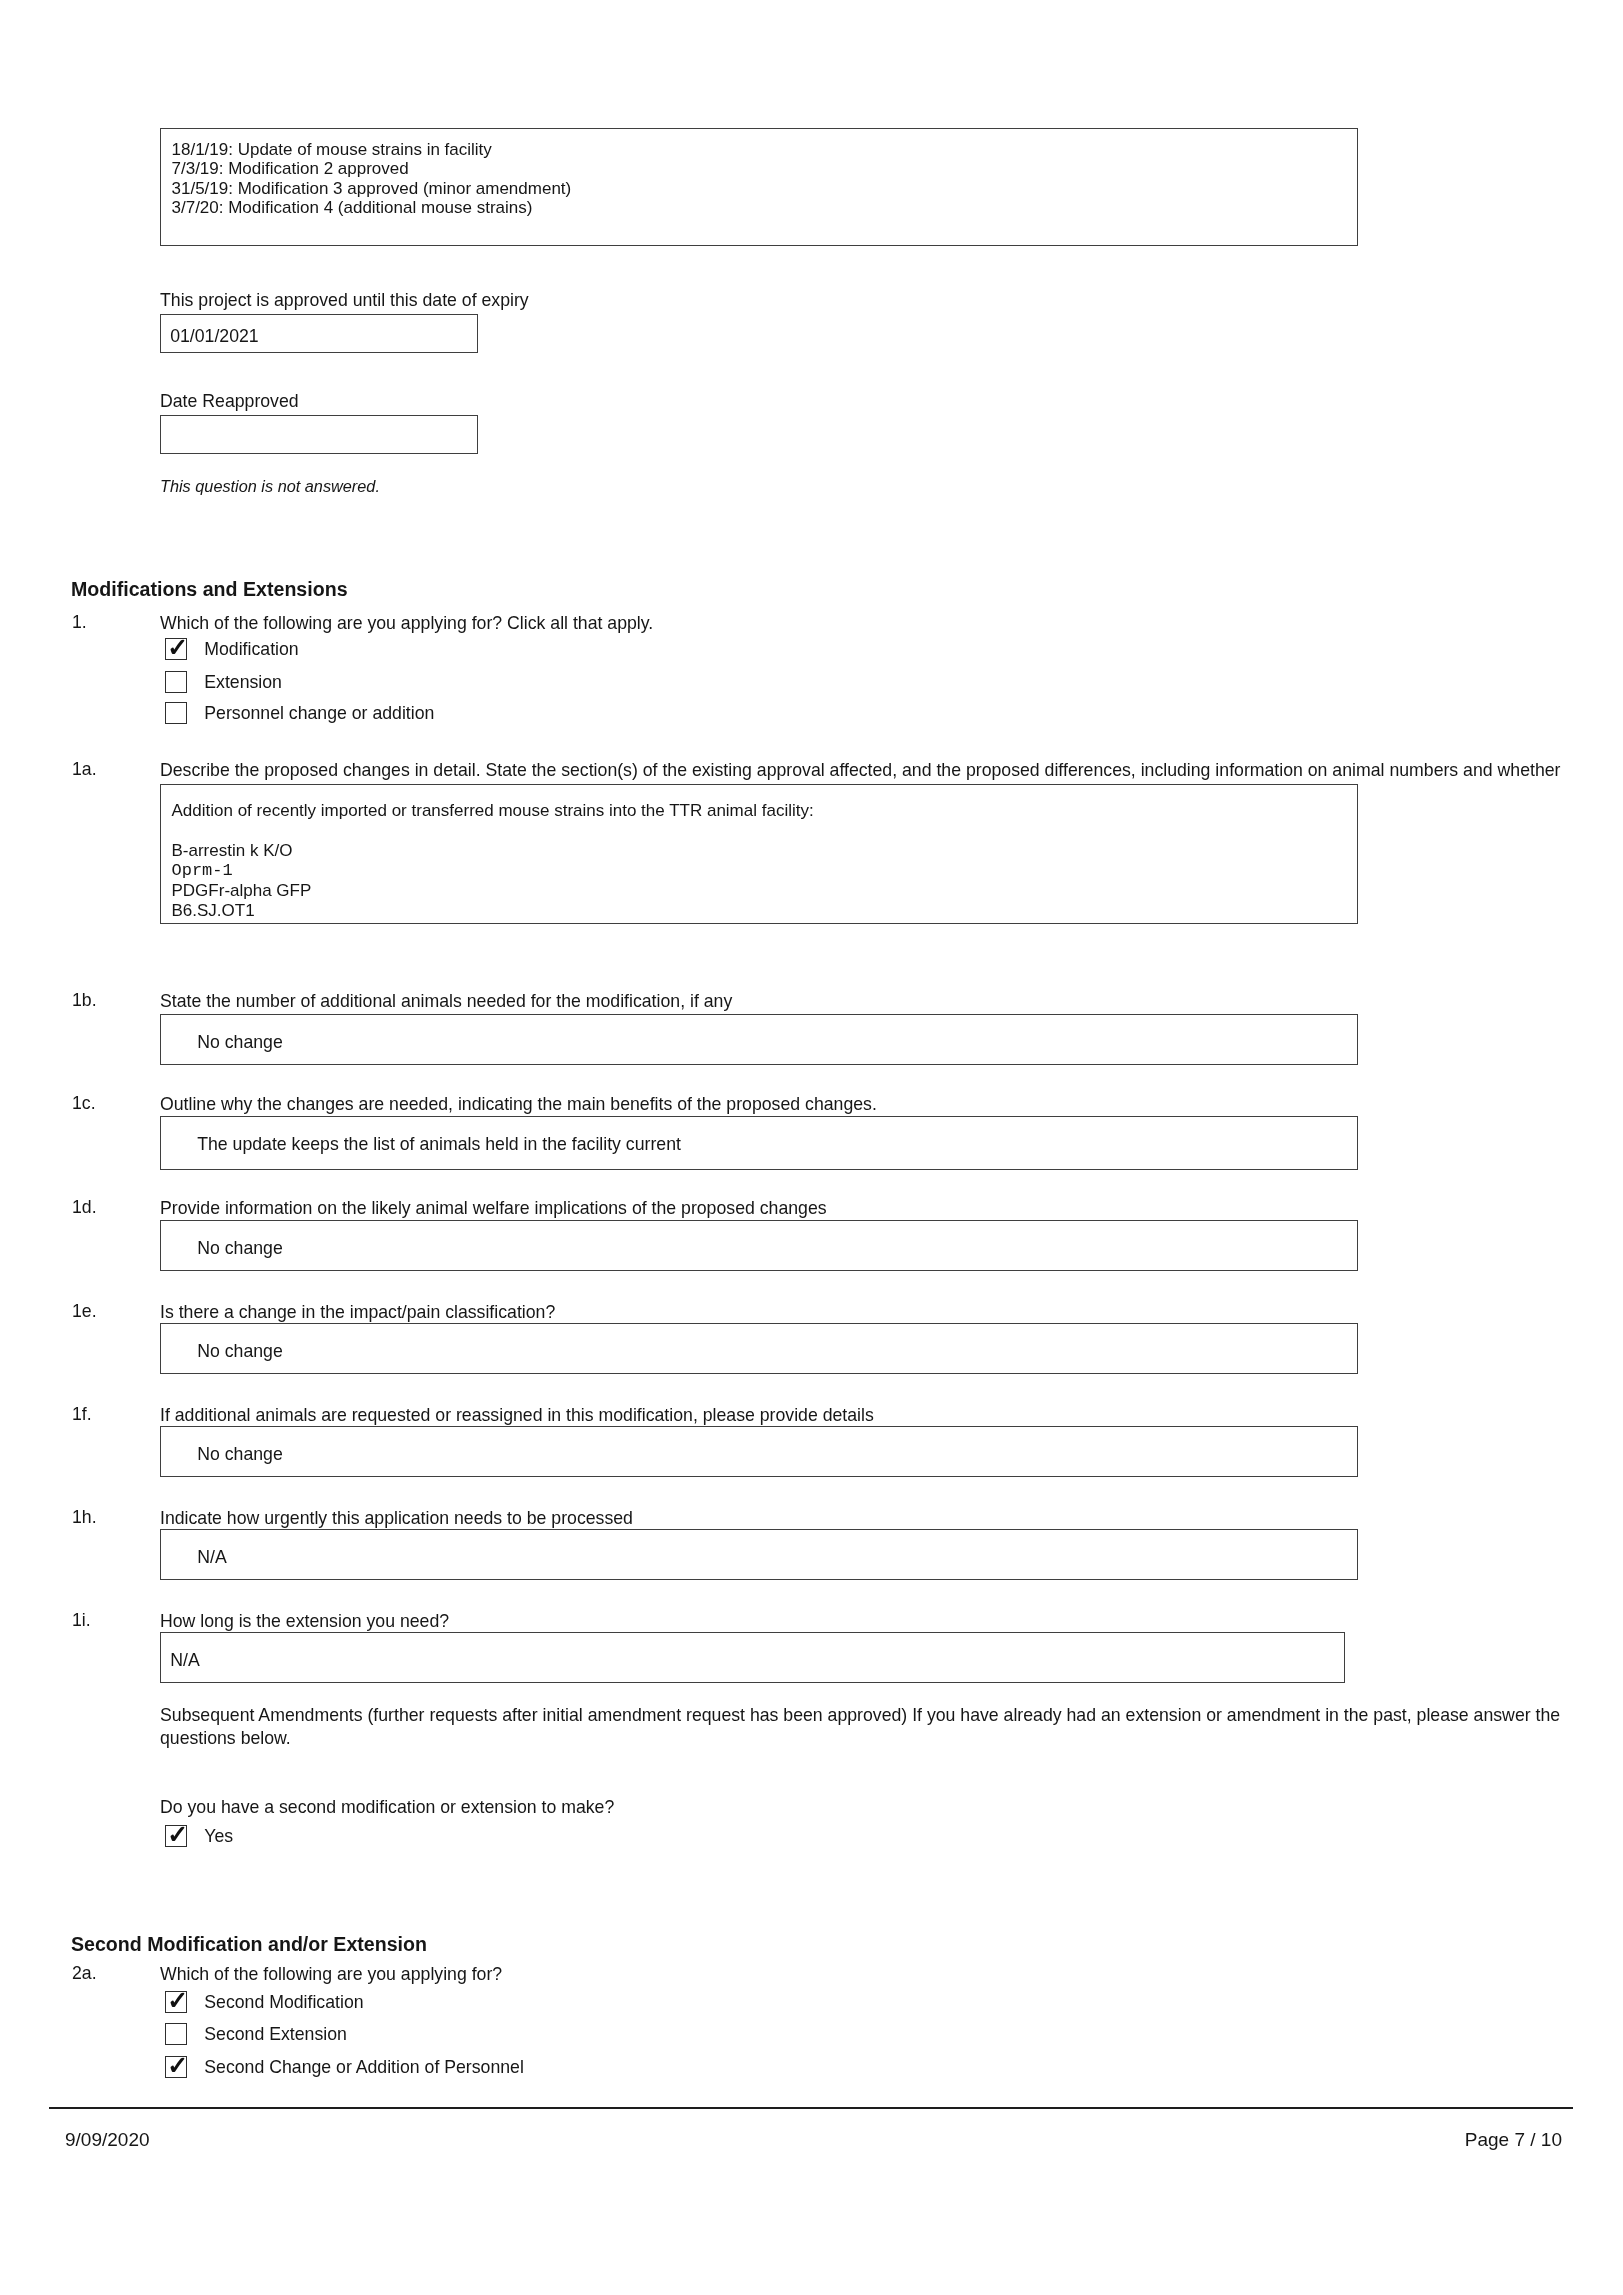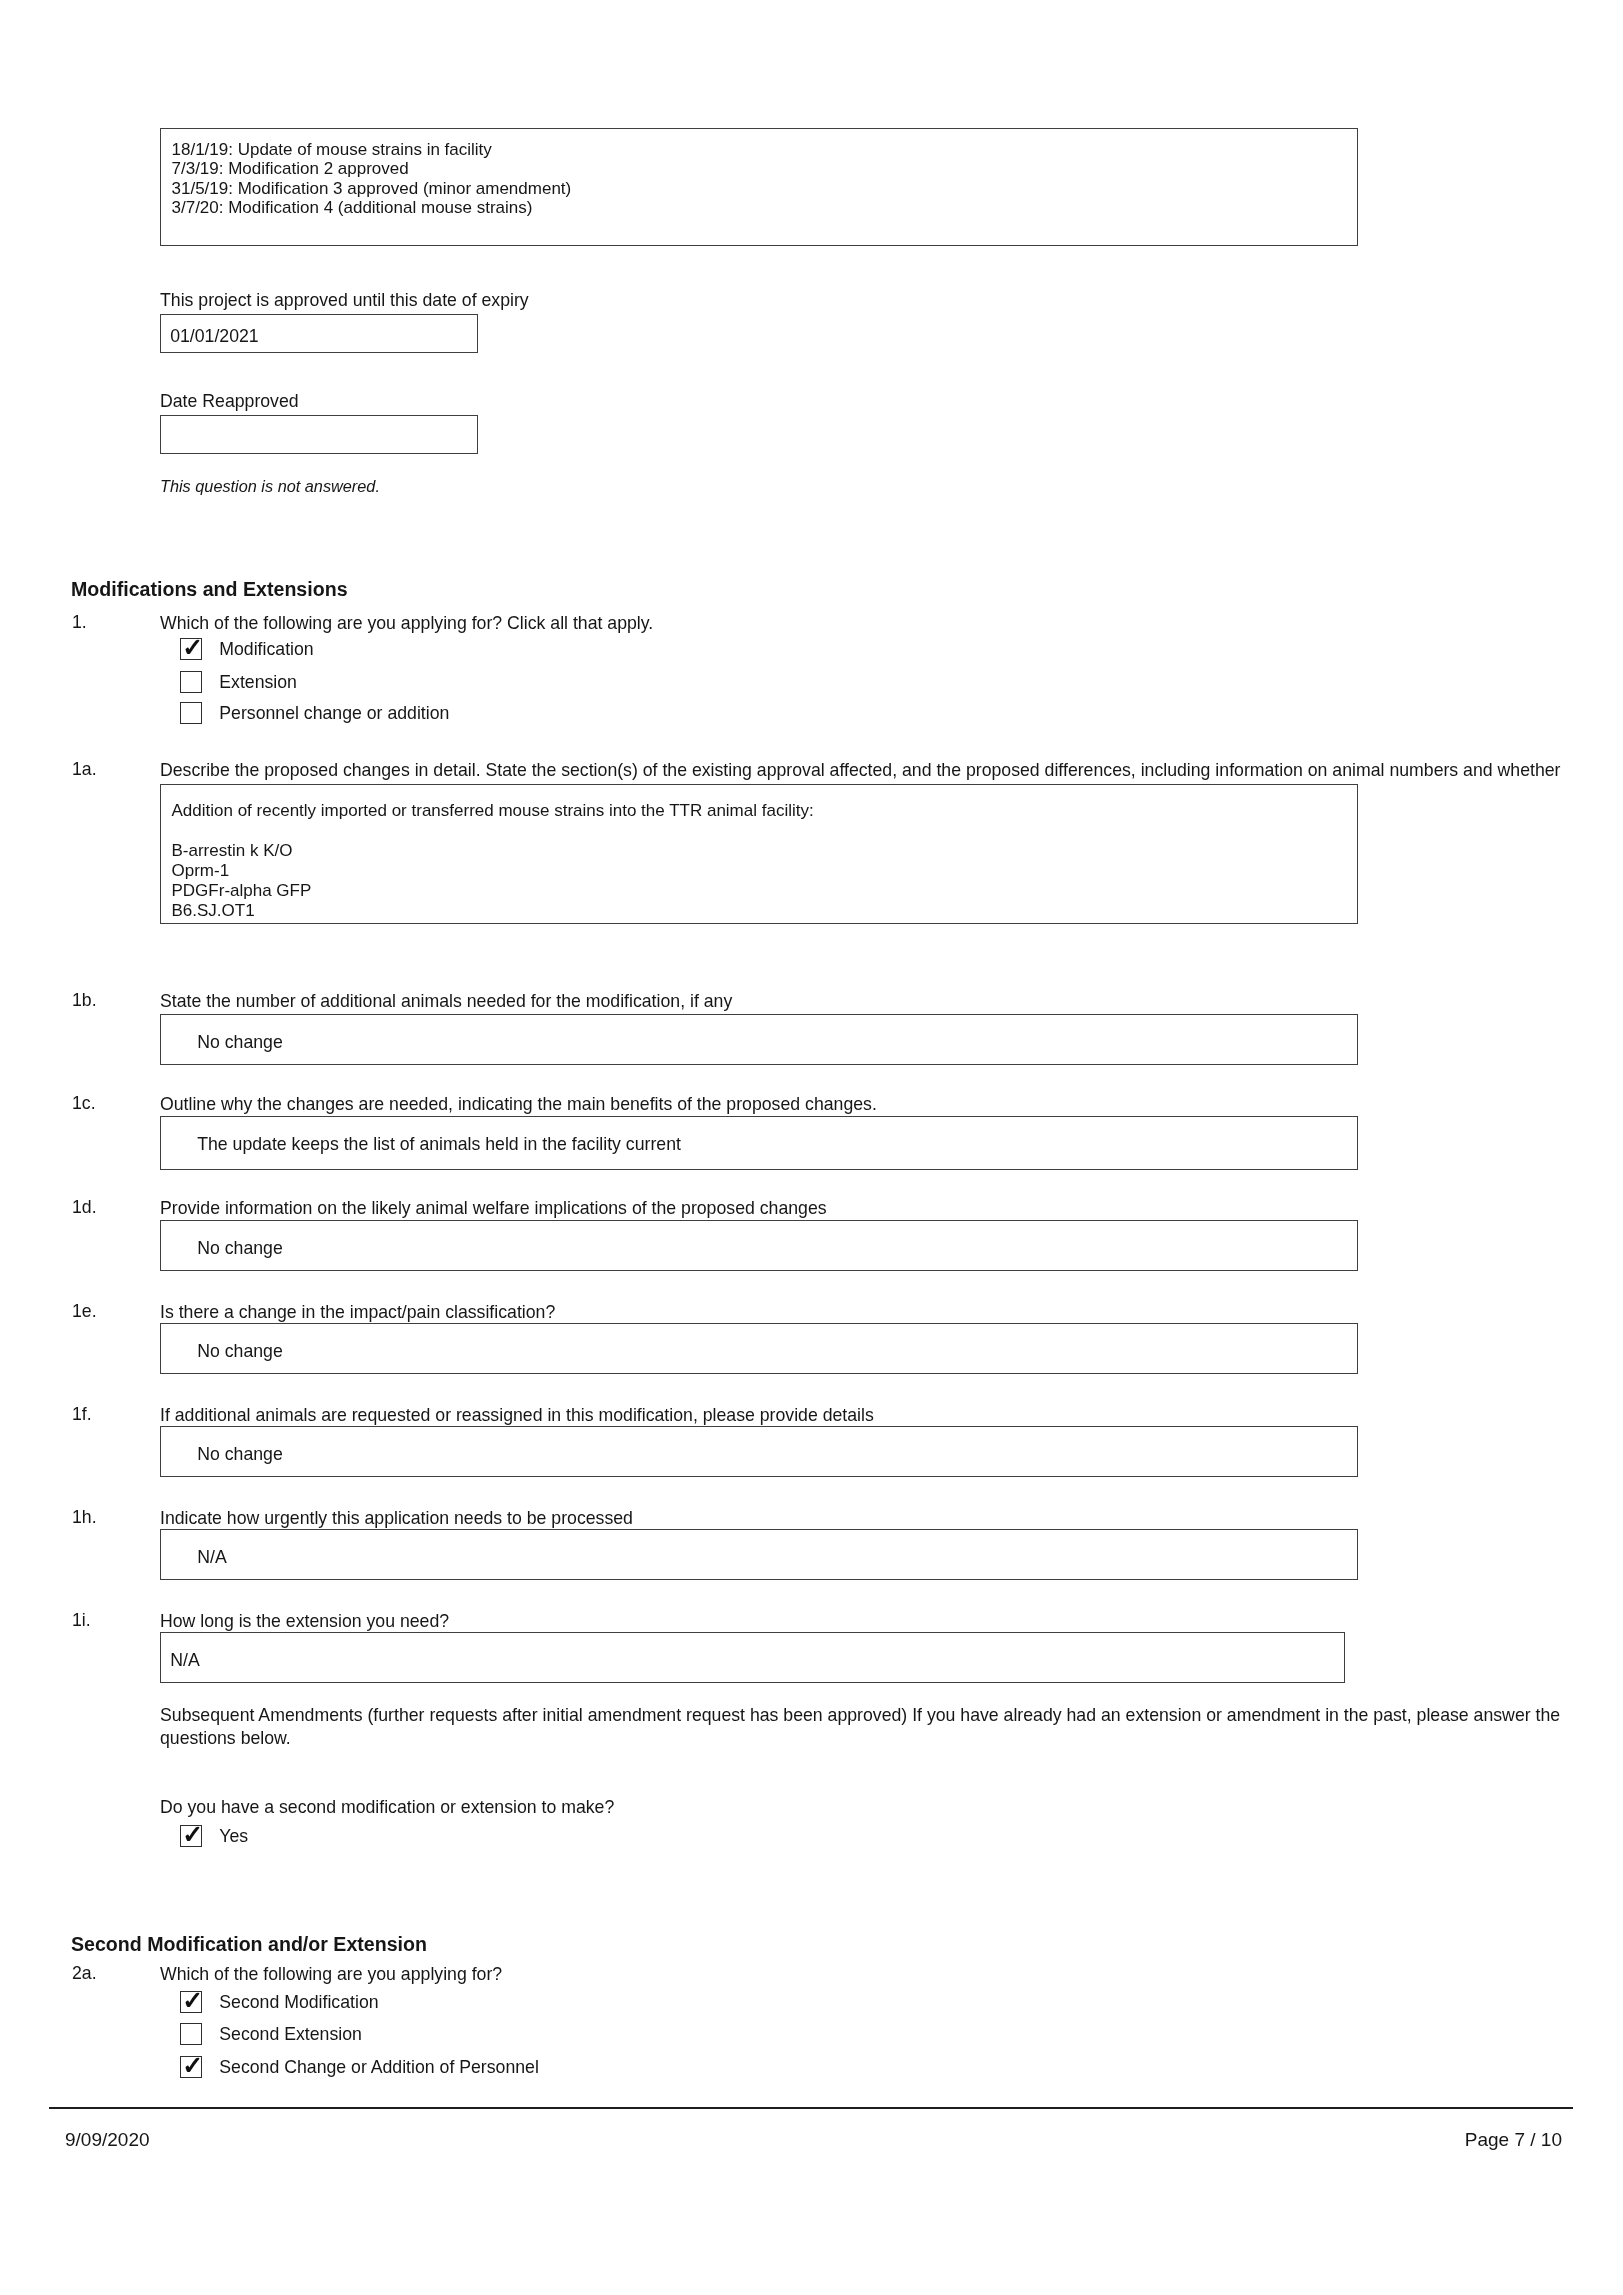--- a/index.html
+++ b/index.html
@@ -21,21 +21,21 @@
   .aval  { font-size:17.7px; padding:17px 0 0 9.2px; white-space:nowrap; }
   .dval  { font-size:17.7px; padding:10.5px 0 0 9.2px; }
 
   .label   { position:absolute; left:160px; font-size:17.7px; white-space:nowrap; }
   .note    { position:absolute; left:160px; font-size:16.3px; font-style:italic; }
   .heading { position:absolute; left:71px; font-size:19.6px; font-weight:bold; white-space:nowrap; }
 
   .qnum  { position:absolute; left:72px; font-size:17.7px; }
   .qtext { position:absolute; left:160px; width:1419px; font-size:17.7px; line-height:23px; }
 
-  .opt { position:absolute; left:180px; display:flex; align-items:center; gap:17.7px; height:22px; }
+  .opt { position:absolute; left:165px; display:flex; align-items:center; gap:17.7px; height:22px; }
   .checkbox {
     width:19.6px; height:19.6px; border:1.3px solid #2e2e2e; background:#fff;
     position:relative; flex:0 0 auto;
   }
   .checkbox.checked::after {
     content:"\2713"; position:absolute; left:1.3px; top:-6.5px;
     font-size:25px; font-weight:bold; color:#101010;
   }
   .cb-label { font-size:17.7px; white-space:nowrap; }
 
@@ -82,21 +82,21 @@
   <span class="checkbox"></span>
   <span class="cb-label">Personnel change or addition</span>
 </div>
 
 <div class="qnum" style="top:759px">1a.</div>
 <div class="qtext" style="top:759px">Describe the proposed changes in detail. State the section(s) of the existing approval affected, and the proposed differences, including information on animal numbers and whether the modification involves replacement of already approved animals or addition of extra animals.</div>
 <div class="fieldbox wide" style="top:784px; height:140px; padding:15.7px 0 0 10.5px;">
   <div class="hline" style="min-height:20px; line-height:20px;">Addition of recently imported or transferred mouse strains into the TTR animal facility:</div>
   <div class="hline" style="min-height:20px; line-height:20px;"></div>
   <div class="hline" style="min-height:20px; line-height:20px;">B-arrestin k K/O</div>
-  <div class="hline" style="min-height:20px; line-height:20px;">Oprm-1</div>
+  <div class="hline" style="min-height:20px; line-height:20px;font-family:Liberation Mono, monospace;">Oprm-1</div>
   <div class="hline" style="min-height:20px; line-height:20px;">PDGFr-alpha GFP</div>
   <div class="hline" style="min-height:20px; line-height:20px;">B6.SJ.OT1</div>
 </div>
 
 <div class="qnum" style="top:990px">1b.</div>
 <div class="qtext" style="top:990px">State the number of additional animals needed for the modification, if any</div>
 <div class="fieldbox wide" style="top:1014px; height:51px;">
   <div class="aval">No change</div>
 </div>
 

